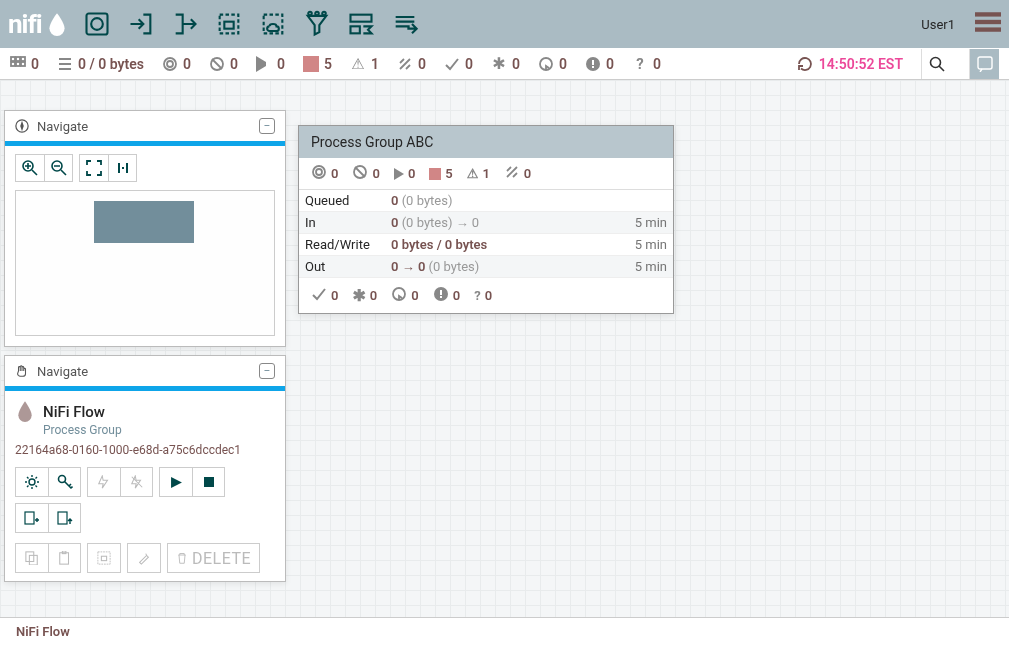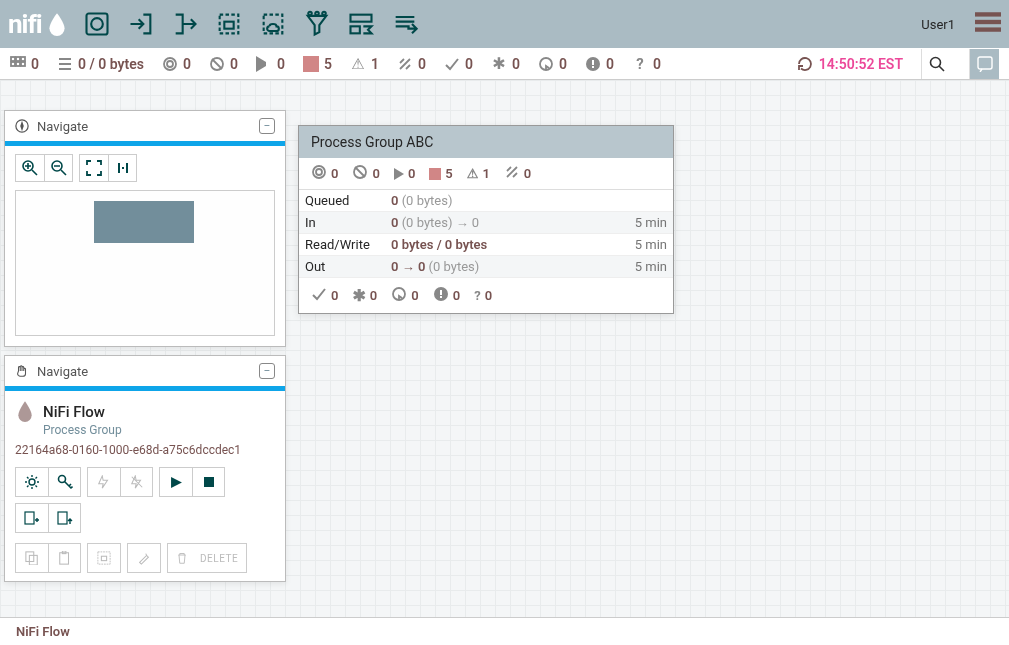--- a/index.html
+++ b/index.html
@@ -46,21 +46,21 @@
 .op-drop { width: 20px; height: 26px; }
 .op-name { font-size: 15px; font-weight: 500; color: #262626; }
 .op-type { font-size: 12px; color: #728E9B; margin-left: 28px; margin-top: -2px; }
 .op-uuid { font-size: 12px; color: #775351; margin-top: 6px; }
 .op-buttons { display: flex; gap: 6px; margin-top: 10px; flex-wrap: wrap; }
 .op-btn-group { display: flex; border: 1px solid #ccc; }
 .op-btn { width: 32px; height: 28px; display: flex; align-items: center; justify-content: center; cursor: pointer; color: #004849; }
 .op-btn.disabled { color: #bbb; cursor: default; }
 .op-btn + .op-btn { border-left: 1px solid #ccc; }
 .op-btn.play svg { fill: #004849; }
-.op-btn.delete-btn { width: auto; padding: 0 8px; gap: 12px; font-size: 10px; color: #bbb; letter-spacing: 0.5px; text-align: center; }
+.op-btn.delete-btn { width: auto; padding: 0 8px; gap: 4px; font-size: 16px; color: #bbb; letter-spacing: 0.5px; text-align: center; }
 
 
 .pg-card { left: 298px; top: 45px; width: 376px; background: #fff; border: 1px solid #999; box-shadow: 0 2px 8px rgba(0,0,0,0.1); }
 .pg-header { background: #B8C6CD; padding: 8px 12px; font-size: 14px; color: #262626; }
 .pg-status-strip { display: flex; align-items: center; gap: 14px; padding: 6px 12px; font-size: 13px; color: #775351; font-weight: 600; border-bottom: 1px solid #ddd; }
 .pg-status-strip .si { display: flex; align-items: center; gap: 4px; }
 .pg-status-strip .ic { color: #888; font-size: 13px; }
 .pg-rows { }
 .pg-row { display: flex; padding: 3px 6px; font-size: 13px; border-bottom: 1px solid #eee; align-items: center; }
 .pg-row:nth-child(even) { background: #f4f6f7; }

